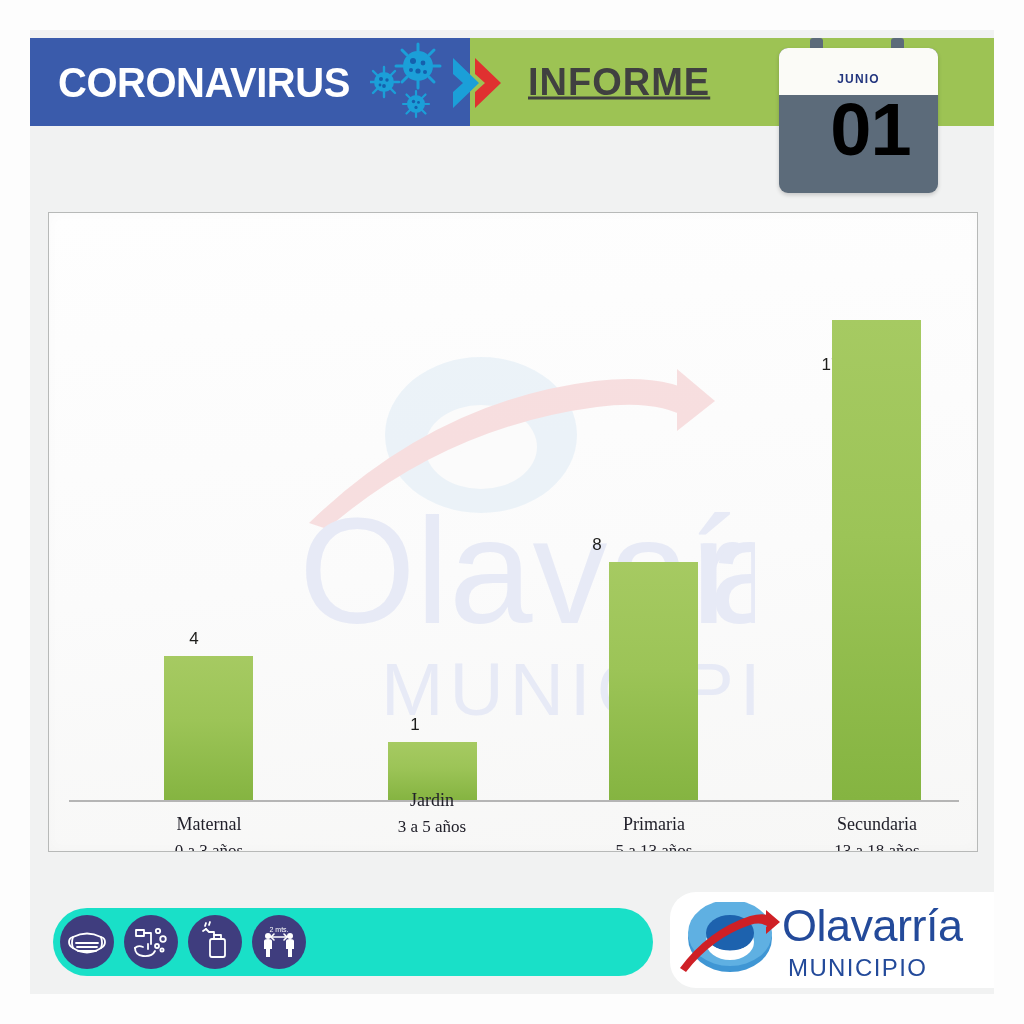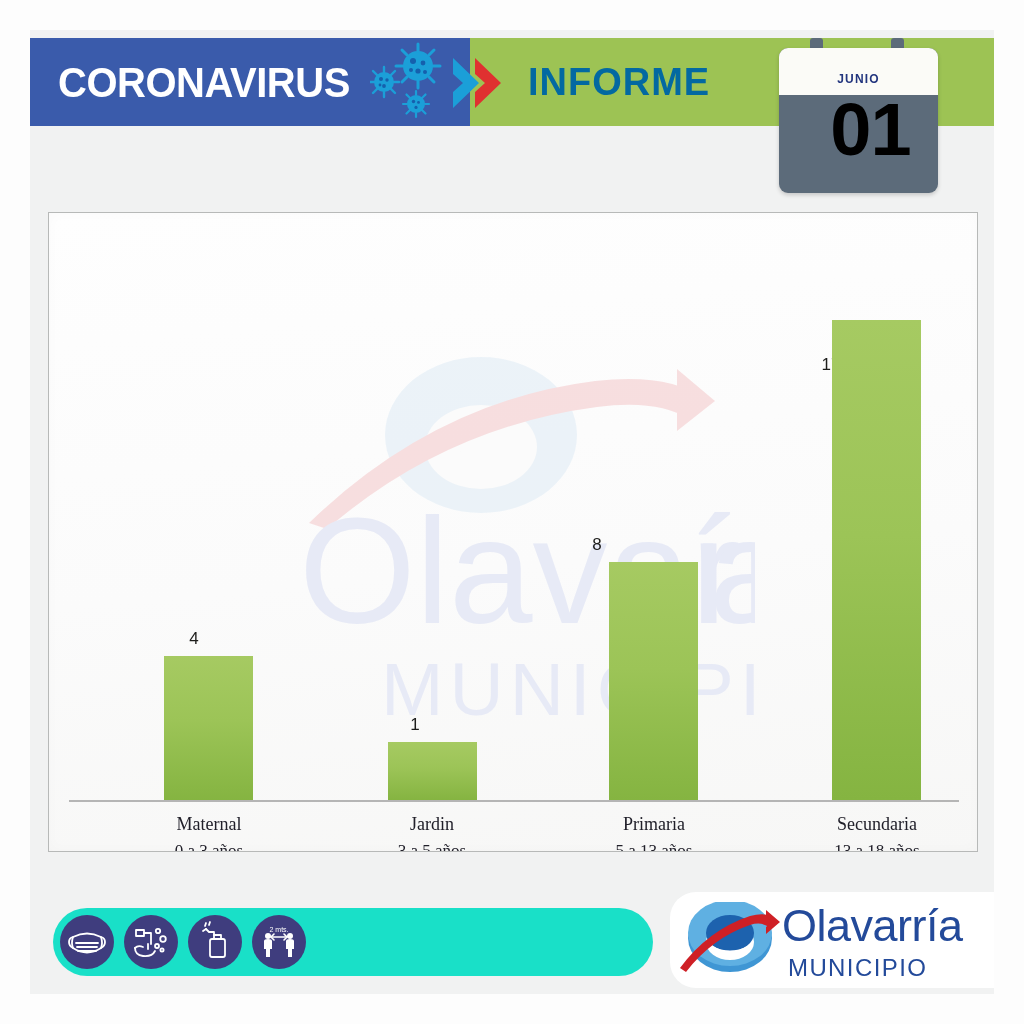--- a/index.html
+++ b/index.html
@@ -45,25 +45,26 @@
     font-weight:bold;
     letter-spacing:-0.5px;
     font-family:"Liberation Sans", sans-serif;
     transform:translateY(-50%) scaleX(0.93);
     transform-origin:left center;
     white-space:nowrap;
   }
   .hdr-sub{
     position:absolute;left:498px;top:50%;
     transform:translateY(-50%);
-    color:#0369a1;
+    color:#404040;
     font-size:38px;
     font-weight:bold;
     letter-spacing:1px;
     white-space:nowrap;
+    text-decoration:underline;
   }
   .virus-wrap{
     position:absolute;left:340px;top:4px;
     width:100px;height:80px;
   }
   .chev-wrap{
     position:absolute;left:415px;top:16px;
     width:75px;height:58px;
   }
 
@@ -332,21 +333,21 @@
 
         <div class="bar" style="left:115px;top:443px;width:89px;height:144px;"></div>
         <div class="bar" style="left:339px;top:529px;width:89px;height:58px;"></div>
         <div class="bar" style="left:560px;top:349px;width:89px;height:238px;"></div>
         <div class="bar" style="left:783px;top:107px;width:89px;height:480px;"></div>
 
         <div class="cat" style="left:82px;top:598px;width:156px;">
           <span>Maternal</span>
           <span class="c2">0 a 3 años</span>
         </div>
-        <div class="cat" style="left:305px;top:598px;width:156px;">
+        <div class="cat" style="left:305px;top:574px;width:156px;">
           <span>Jardin</span>
           <span class="c2">3 a 5 años</span>
         </div>
         <div class="cat" style="left:527px;top:598px;width:156px;">
           <span>Primaria</span>
           <span class="c2">5 a 13 años</span>
         </div>
         <div class="cat" style="left:750px;top:598px;width:156px;">
           <span>Secundaria</span>
           <span class="c2">13 a 18 años</span>

